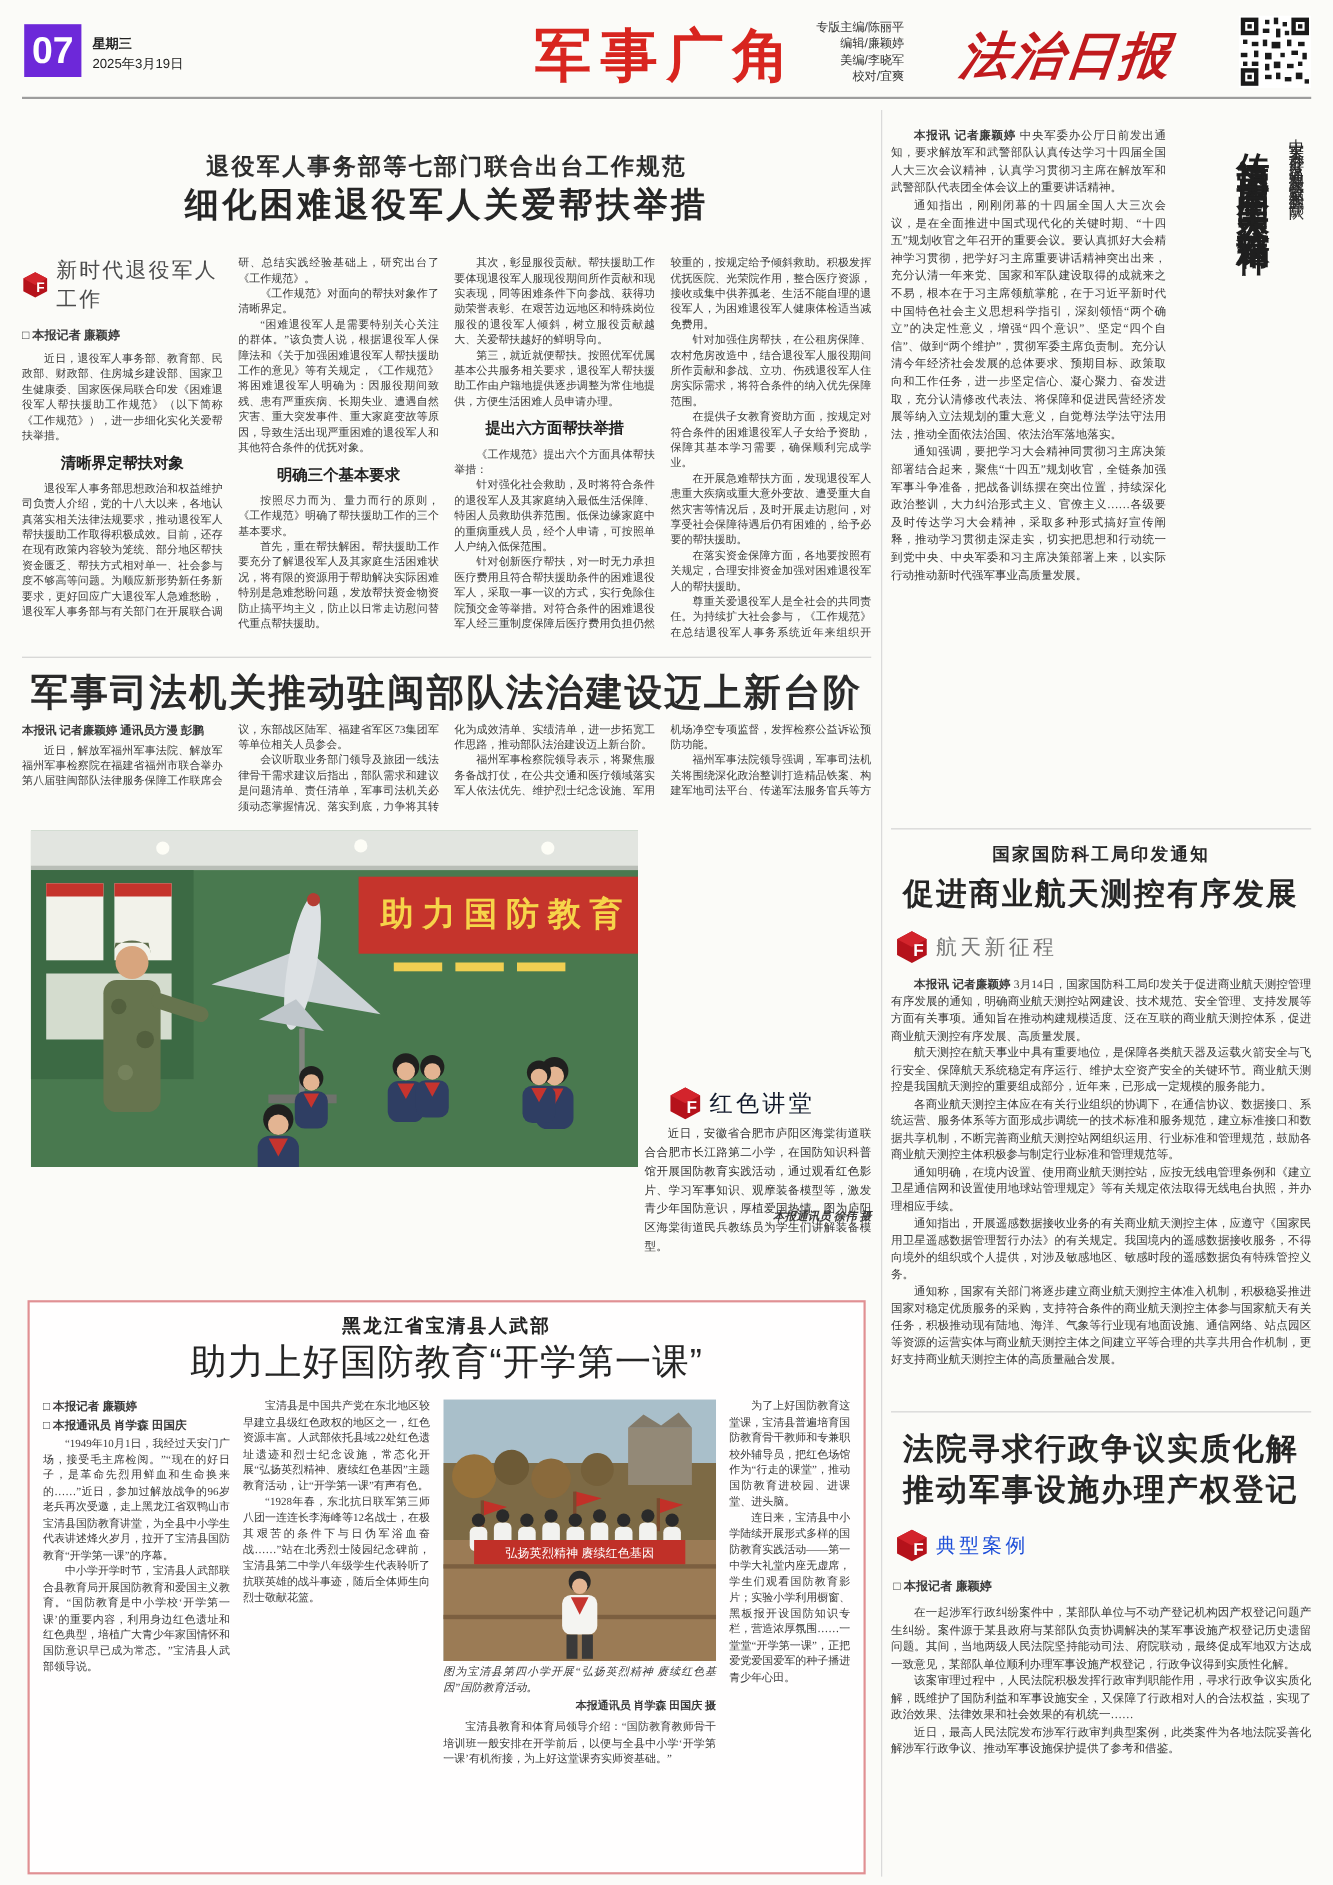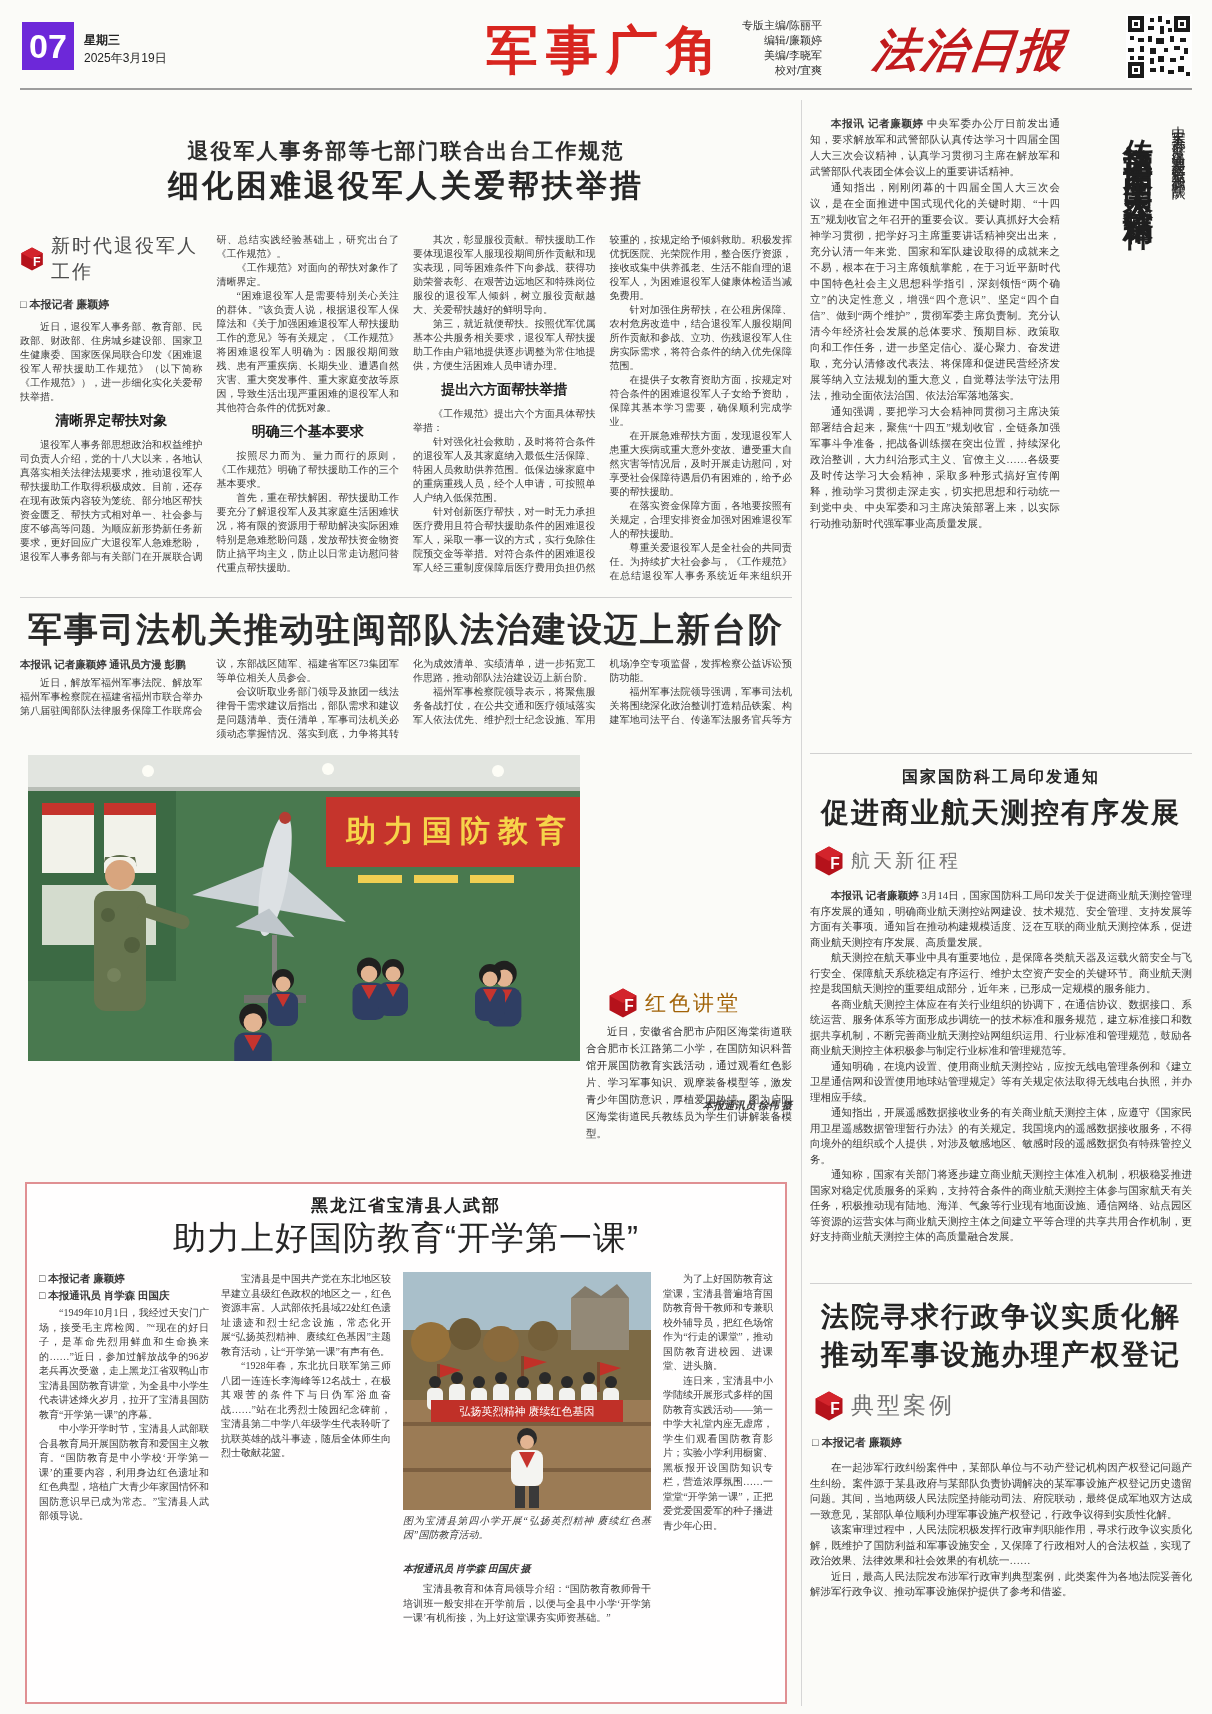--- a/index.html
+++ b/index.html
@@ -29,55 +29,55 @@
   .col-label{display:flex;align-items:center;gap:7px;margin-bottom:12px;}
   .col-label span{font-size:19px;color:#4c4c4c;letter-spacing:2px;font-family:"Liberation Sans",sans-serif;}
   .a1-byline{font-size:11px;font-weight:bold;margin:0 0 8px 0;}
   .divider1{left:0;top:502px;width:772px;height:1px;background:#cfcfcf;}
   
   .a2-headline{left:0;right:0;top:512px;text-align:center;font-size:34px;font-weight:bold;color:#2a2a2a;font-family:"Liberation Sans",sans-serif;letter-spacing:2px;}
   .a2-body{left:0;top:562px;width:772px;height:86px;column-count:4;column-gap:14px;overflow:hidden;}
   
   .photo1{left:8px;top:660px;width:552px;height:306px;}
   .p1-label{left:588px;top:893px;display:flex;align-items:center;gap:7px;}
-  .p1-label span{font-size:21px;color:#a16207;letter-spacing:3px;font-family:"Liberation Sans",sans-serif;}
+  .p1-label span{font-size:21px;color:#0f172a;letter-spacing:3px;font-family:"Liberation Sans",sans-serif;}
   .p1-caption{left:566px;top:928px;width:206px;font-size:10.5px;line-height:17px;text-align:justify;text-indent:2em;color:#333;}
   .p1-credit{left:566px;top:1004px;width:206px;text-align:right;font-size:10.5px;font-weight:bold;font-style:italic;}
   
   .bqbox{left:5px;top:1087px;width:758px;height:518px;border:2px solid #e09093;background:#fffefe;}
   .bq-kicker{left:0;right:0;top:10px;text-align:center;font-size:17px;font-weight:bold;color:#222;font-family:"Liberation Sans",sans-serif;letter-spacing:2px;}
   .bq-headline{left:0;right:0;top:32px;text-align:center;font-size:33px;font-weight:normal;color:#252525;font-family:"Liberation Sans",sans-serif;letter-spacing:1px;}
   .bq-content{left:12px;top:88px;width:734px;height:418px;display:flex;gap:12px;overflow:hidden;}
   .bq-col1{width:170px;}.bq-col2{width:170px;}.bq-col3{width:248px;}.bq-col4{flex:1;}
   .bq-col1 .para,.bq-col2 .para,.bq-col3 .para,.bq-col4 .para{font-size:10px;line-height:14.5px;}
   .bq-bylines p{margin:0 0 3px 0;font-size:10.5px;font-weight:bold;font-family:"Liberation Sans",sans-serif;}
   .photo2{width:248px;height:238px;display:block;}
   .bq-cap{font-style:italic;font-size:10px;line-height:14px;margin:4px 0 0 0;text-align:justify;}
-  .bq-cred{font-style:italic;font-size:10px;font-weight:bold;margin:20px 0 6px 0;}
+  .bq-cred{font-size:10px;font-weight:bold;text-align:right;margin:2px 0 6px 0;}
   
   .r1{left:0;top:20px;width:382px;height:628px;display:flex;}
   .r1-body{flex:1;overflow:hidden;}
   .r1-body .para{font-size:10.5px;line-height:16px;}
   .r1-vert{width:132px;display:flex;justify-content:flex-end;}
   .vwrap{writing-mode:vertical-rl;text-orientation:upright;height:615px;}
   .vk{display:block;font-size:14px;line-height:26px;letter-spacing:3px;color:#2a2a2a;font-family:"Liberation Sans",sans-serif;}
   .vh{display:block;font-size:30px;line-height:56px;font-weight:bold;letter-spacing:5px;color:#1f1f1f;font-family:"Liberation Sans",sans-serif;}
   .rdiv1{left:0;top:658px;width:382px;height:1px;background:#d0d0d0;}
   .r2{left:0;top:672px;width:382px;}
   .r2-kicker{text-align:center;font-size:16px;font-weight:bold;color:#272727;font-family:"Liberation Sans",sans-serif;letter-spacing:2px;margin:0;}
   .r2-headline{text-align:center;font-size:28px;font-weight:bold;color:#252525;font-family:"Liberation Sans",sans-serif;letter-spacing:2px;margin:6px 0 0 0;}
   .r2-label{display:flex;align-items:center;gap:7px;margin:14px 0 0 4px;}
   .r2-label span{font-size:19px;color:#787878;letter-spacing:3px;font-family:"Liberation Sans",sans-serif;}
   .r2-body{margin-top:12px;height:382px;overflow:hidden;}
   .r2-body .para{font-size:10.5px;line-height:15.5px;}
   .rdiv2{left:0;top:1188px;width:382px;height:1px;background:#d0d0d0;}
   .r3{left:0;top:1203px;width:382px;}
   .r3-headline{text-align:center;font-size:28px;font-weight:bold;color:#252525;font-family:"Liberation Sans",sans-serif;letter-spacing:2px;margin:0;line-height:38px;}
   .r3-label{display:flex;align-items:center;gap:7px;margin:16px 0 0 4px;}
-  .r3-label span{font-size:23px;color:#737373;letter-spacing:3px;font-family:"Liberation Sans",sans-serif;}
+  .r3-label span{font-size:18px;color:#1d4ed8;letter-spacing:3px;font-family:"Liberation Sans",sans-serif;}
   .r3-byline{font-size:11px;font-weight:bold;margin:14px 0 0 2px;font-family:"Liberation Sans",sans-serif;}
   .r3-body{margin-top:10px;height:252px;overflow:hidden;}
   .r3-body .para{font-size:10.5px;line-height:15.5px;}
   b{font-family:"Liberation Sans",sans-serif;}
 </style>
 </head>
 <body>
 
 <div class="page">
 

